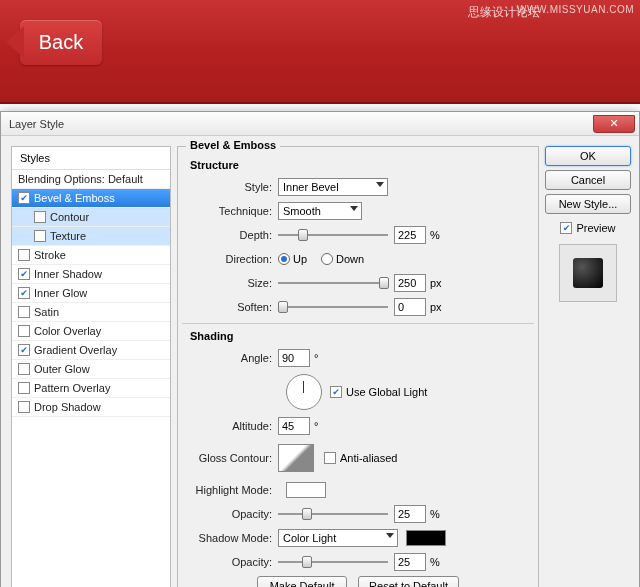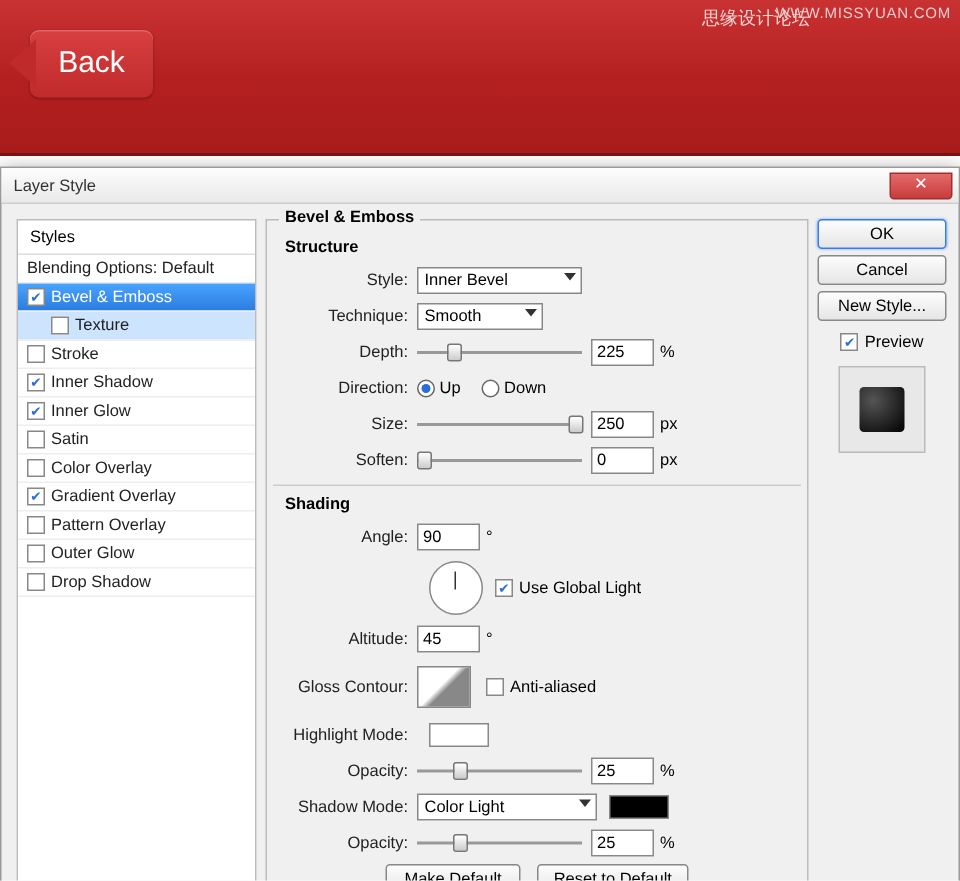--- a/index.html
+++ b/index.html
@@ -25,21 +25,21 @@
 .grp { border: 1px solid #bbb; margin-bottom: 6px; position: relative; padding: 10px 10px 8px 10px; }
 .grp-title { position: absolute; top: -8px; left: 8px; background: #f0f0f0; padding: 0 4px; font-weight: bold; }
 .sub-title { font-weight: bold; margin: 2px 0 6px 2px; }
 .row { display: flex; align-items: center; margin: 4px 0; min-height: 20px; }
 .lbl { width: 90px; text-align: right; padding-right: 6px; color: #222; }
 .sel-box { border: 1px solid #888; background: #fff; height: 18px; display: flex; align-items: center; padding: 0 4px; min-width: 84px; position: relative; }
 .sel-box .arrow { position: absolute; right: 3px; top: 3px; width: 0; height: 0; border-left: 4px solid transparent; border-right: 4px solid transparent; border-top: 5px solid #333; }
 .slider { flex: 1; max-width: 110px; height: 14px; position: relative; margin-right: 6px; }
 .slider .track { position: absolute; top: 6px; left: 0; right: 0; height: 2px; background: #999; }
 .slider .thumb { position: absolute; top: 1px; width: 10px; height: 12px; background: linear-gradient(#fff,#ccc); border: 1px solid #777; border-radius: 2px; }
-.num { width: 42px; height: 18px; border: 1px solid #888; background: #fff; padding: 0 3px; display: flex; align-items: center; }
+.num { width: 32px; height: 18px; border: 1px solid #888; background: #fff; padding: 0 3px; display: flex; align-items: center; }
 .unit { margin-left: 4px; }
 .radio { width: 12px; height: 12px; border: 1px solid #666; border-radius: 50%; background: #fff; display: inline-flex; align-items: center; justify-content: center; margin-right: 3px; }
 .radio.on::after { content: ""; width: 6px; height: 6px; background: #2a6fd6; border-radius: 50%; }
 .angle-ctrl { width: 36px; height: 36px; border: 1px solid #888; border-radius: 50%; background: #fff; position: relative; margin: 2px 8px; }
 .angle-ctrl::after { content: ""; position: absolute; left: 16px; top: 6px; width: 1px; height: 12px; background: #333; transform-origin: bottom; transform: rotate(0deg); }
 .gloss { width: 36px; height: 28px; border: 1px solid #888; background: linear-gradient(135deg,#fff 0%, #fff 45%, #888 55%, #888 100%); display: inline-block; }
 .swatch { width: 40px; height: 16px; border: 1px solid #888; display: inline-block; }
 .btn-row { text-align: center; margin-top: 4px; }
 .btn { display: inline-block; min-width: 90px; height: 20px; border: 1px solid #888; background: linear-gradient(#fdfdfd,#e5e5e5); border-radius: 3px; line-height: 18px; text-align: center; margin: 0 4px; padding: 0 10px; }
 .side-col { width: 86px; display: flex; flex-direction: column; align-items: stretch; gap: 4px; }
@@ -67,20 +67,24 @@
   <div class="body">
     <div class="styles-col">
       <div class="styles-head">Styles</div>
       <div class="style-row">Blending Options: Default</div>
       <div class="style-row sel">
           <span class="chk on"></span>
           <span>Bevel &amp; Emboss</span>
         </div>
       <div class="style-row sub">
           <span class="chk"></span>
+          <span>Contour</span>
+        </div>
+      <div class="style-row sub">
+          <span class="chk"></span>
           <span>Texture</span>
         </div>
       <div class="style-row">
           <span class="chk"></span>
           <span>Stroke</span>
         </div>
       <div class="style-row">
           <span class="chk on"></span>
           <span>Inner Shadow</span>
         </div>
@@ -95,25 +99,25 @@
       <div class="style-row">
           <span class="chk"></span>
           <span>Color Overlay</span>
         </div>
       <div class="style-row">
           <span class="chk on"></span>
           <span>Gradient Overlay</span>
         </div>
       <div class="style-row">
           <span class="chk"></span>
+          <span>Outer Glow</span>
+        </div>
+      <div class="style-row">
+          <span class="chk"></span>
           <span>Pattern Overlay</span>
-        </div>
-      <div class="style-row">
-          <span class="chk"></span>
-          <span>Outer Glow</span>
         </div>
       <div class="style-row">
           <span class="chk"></span>
           <span>Drop Shadow</span>
         </div>
     </div>
 
     <div class="main-col">
       <div class="grp">
         <div class="grp-title">Bevel &amp; Emboss</div>

